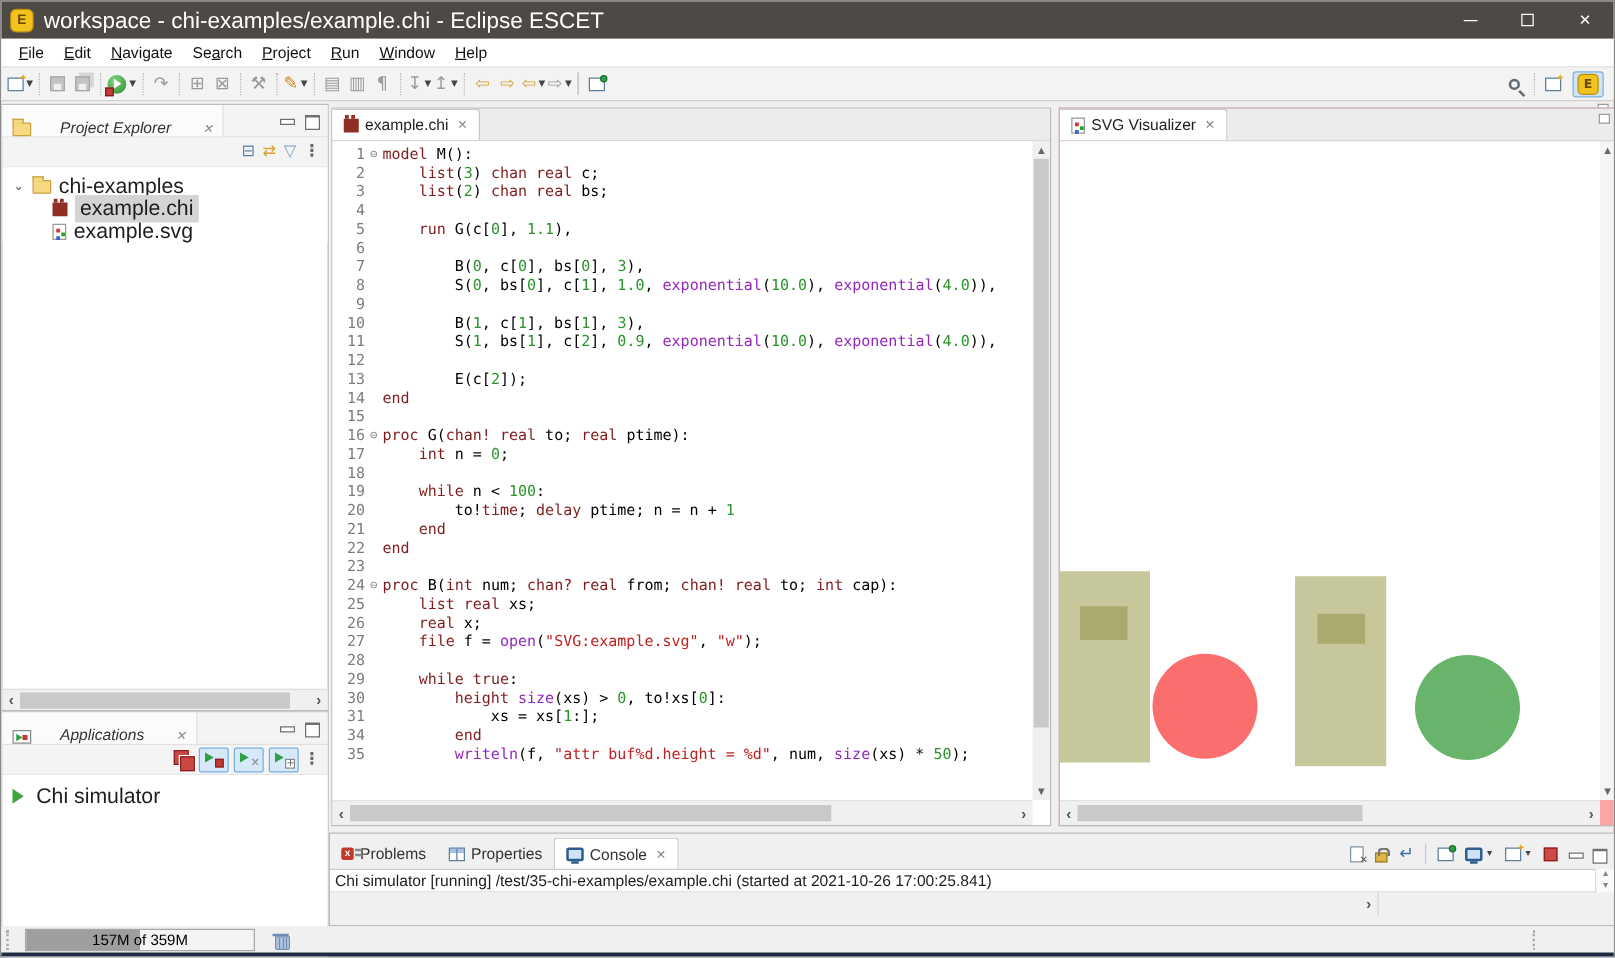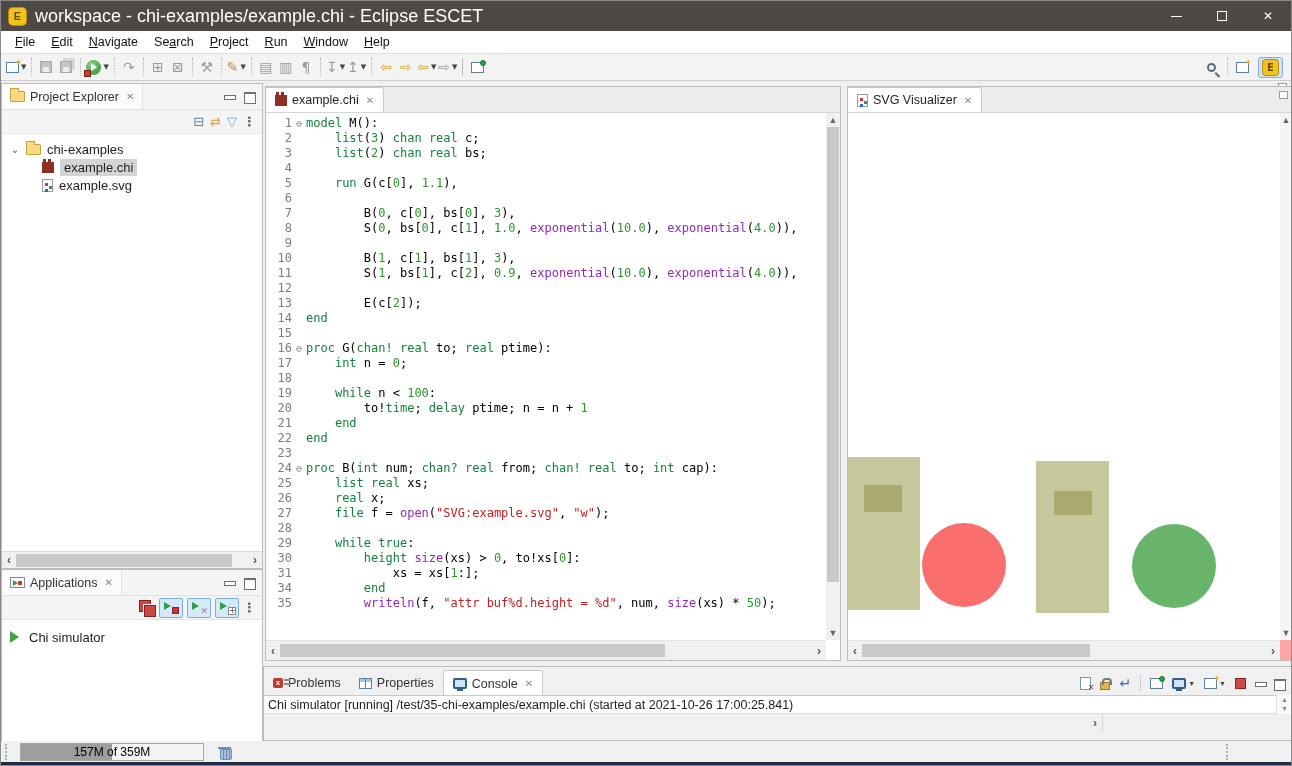--- a/index.html
+++ b/index.html
@@ -50,41 +50,41 @@
   .persp-btn { display:flex; align-items:center; background:#cfe4f7; border:1px solid #7fb0dd; border-radius:3px; padding:2px 4px; margin-left:6px; }
   .persp-btn .logo { width:15px; height:15px; background:#f2c21d; border-radius:3px; color:#6b4d00; font-weight:bold; font-size:10px;
                      display:flex; align-items:center; justify-content:center; box-shadow:0 0 0 1px #b88f12; }
   #mini-trim { position:absolute; right:4px; top:82px; display:flex; gap:4px; }
   .tiny-restore { width:9px; height:8px; border:1px solid #9a9a9a; background:#fff; }
   .tiny-min { width:9px; height:3px; border:1px solid #9a9a9a; background:#e8e8e8; margin-top:5px; }
 
   
   .panel { position:absolute; background:#fff; border:1px solid #bcbcbc; }
   .panel-head { height:26px; background:#f4f4f4; border-bottom:1px solid #e0e0e0; display:flex; align-items:center; }
-  .view-tab { display:flex; align-items:center; gap:5px; padding:0 8px; height:100%; background:#fbfbfb; border-right:1px solid #e0e0e0; }
+  .view-tab { display:flex; align-items:flex-end; gap:23px; padding:0 8px; height:100%; background:#fbfbfb; border-right:1px solid #e0e0e0;font-style:italic; }
   .view-tab .lbl { font-size:12.5px; color:#333; }
   .tab-close { color:#8a8a8a; font-size:10px; margin-left:2px; }
   .head-btns { margin-left:auto; display:flex; gap:10px; padding-right:8px; }
   .minic { width:10px; height:9px; position:relative; }
   .minic.min:after { content:""; position:absolute; left:0; top:3px; width:10px; height:3px; border:1px solid #6f6f6f; background:#fff; }
   .minic.max:after { content:""; position:absolute; left:0; top:0; width:10px; height:9px; border:1px solid #6f6f6f; border-top-width:2px; background:#fff; }
   .view-toolbar { height:24px; background:#f4f4f4; border-bottom:1px solid #e7e7e7; display:flex; align-items:center; justify-content:flex-end; gap:6px; padding-right:6px; font-family:"DejaVu Sans", sans-serif; }
   .vt-icon { font-size:13px; }
 
   
   #proj-exp { left:0; top:82px; width:262px; height:486px; }
   .ic-folder { width:15px; height:11px; background:#f7d883; border:1px solid #c9a23e; border-radius:1px; position:relative; }
   .ic-folder:before { content:""; position:absolute; left:-1px; top:-4px; width:7px; height:3px; background:#f7d883; border:1px solid #c9a23e; border-bottom:none; }
   .ic-chifile { width:12px; height:11px; background:#8d3023; position:relative; }
   .ic-chifile:before { content:""; position:absolute; left:1px; top:-3px; width:3px; height:3px; background:#8d3023; box-shadow:5px 0 0 #8d3023; }
   .ic-svgfile { width:11px; height:13px; background:#fff; border:1px solid #9a9a9a; position:relative; }
   .ic-svgfile:before { content:""; position:absolute; left:2px; top:3px; width:3px; height:3px; background:#d33; box-shadow:4px 3px 0 #27a527, 0 6px 0 #3565c9; }
   .tree { padding-top:6px; background:#fff; }
   .tree-row { height:18px; display:flex; align-items:center; gap:6px; }
-  .tree-label { font-size:13px; }
+  .tree-label { font-size:17px; }
   .tree-sel { background:#d4d4d4; padding:1px 4px; }
   .expander { width:10px; text-align:center; color:#555; font-size:10px; }
 
   
   .hscroll { position:absolute; background:#f0f0f0; display:flex; align-items:center; }
   .hs-arrow { width:14px; text-align:center; color:#555; font-size:12px; font-weight:bold; }
   .hs-thumb { height:13px; background:#c9c9c9; }
   .vscroll { position:absolute; background:#f0f0f0; width:14px; display:flex; flex-direction:column; align-items:center; }
   .vs-arrow { height:14px; color:#666; font-size:9px; line-height:14px; }
   .vs-thumb { width:12px; background:#c9c9c9; }
@@ -107,21 +107,21 @@
   
   #editor { left:264px; top:85px; width:576px; height:575px; border:1px solid #bcbcbc; background:#fff; }
   .tab-strip { height:26px; background:#ececec; border-bottom:1px solid #d6d6d6; display:flex; }
   .etab { display:flex; align-items:center; gap:5px; padding:0 9px; background:#fff; border-right:1px solid #c9c9c9; border-top:1px solid #c9c9c9; border-top-right-radius:3px; }
   .etab .lbl { font-size:12.5px; }
   #code-area { position:absolute; left:0; top:26px; right:14px; bottom:20px; overflow:hidden; background:#fff; padding-top:3px; }
   .cl { height:15px; display:flex; font-family:"DejaVu Sans Mono", monospace; font-size:12px; line-height:15px; white-space:pre; }
   .ln { width:26px; text-align:right; color:#7d7d7d; flex:none; }
   .fold { width:14px; text-align:center; color:#8a8a8a; font-size:10px; flex:none; }
   .code { flex:1; }
-  .c-p { color:#000; } .c-k { color:#15803d; } .c-n { color:#2c942c; } .c-f { color:#9327bb; } .c-s { color:#bf2121; }
+  .c-p { color:#000; } .c-k { color:#7f1d1d; } .c-n { color:#2c942c; } .c-f { color:#9327bb; } .c-s { color:#bf2121; }
 
   
   #svg-view { left:846px; top:85px; width:446px; height:575px; border:1px solid #bcbcbc; background:#fca5a5; }
   #svg-canvas { position:absolute; left:0; top:26px; right:12px; bottom:20px; background:#fff; overflow:hidden; }
   .shape { position:absolute; }
 
   
   #bottom-panel { left:262px; top:665px; width:1030px; height:75px; background:#f0f0f0; border:1px solid #bcbcbc; }
   .btab { display:flex; align-items:center; gap:5px; padding:0 9px; font-size:12.5px; color:#333; }
   .btab.sel { background:#fff; border:1px solid #c9c9c9; border-bottom:none; border-top-right-radius:3px; border-top-left-radius:3px; }

